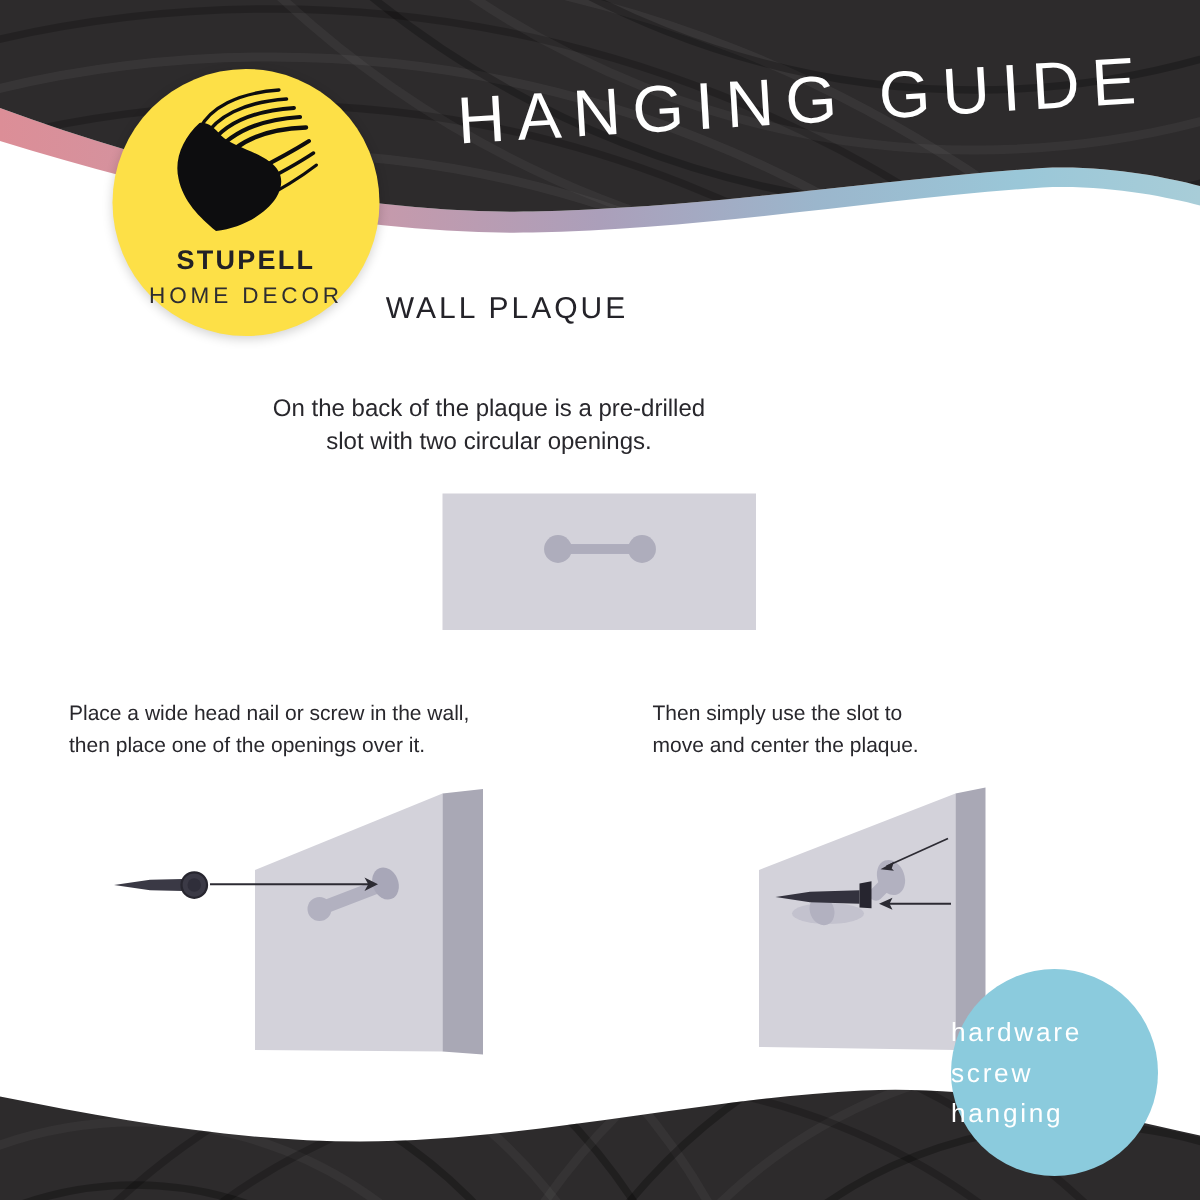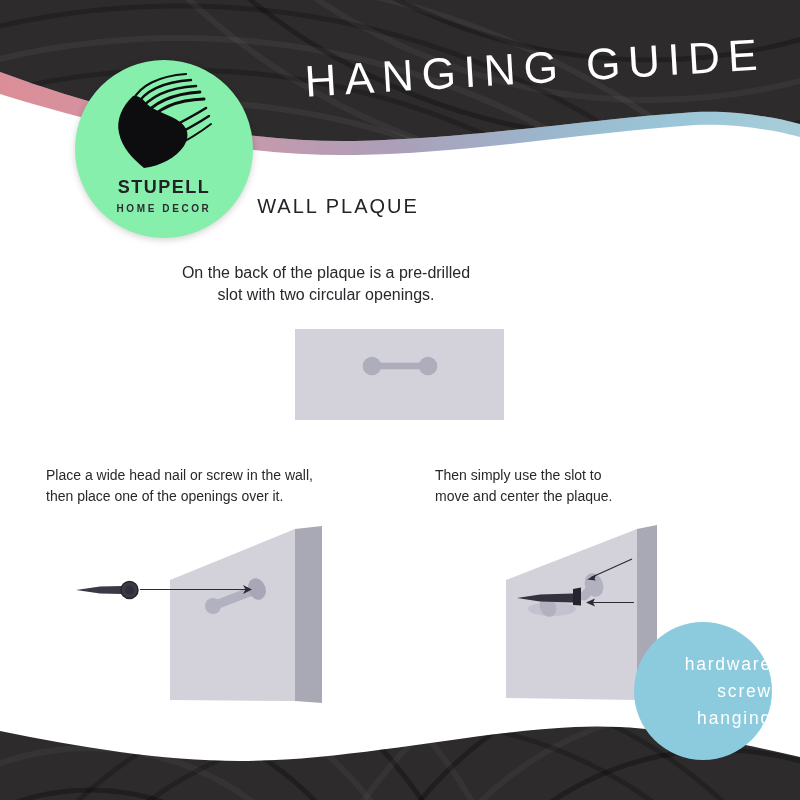--- a/index.html
+++ b/index.html
@@ -10,31 +10,31 @@
   svg{display:block;}
   
   .hdr-svg{position:absolute;top:0;left:0;}
   .page-title{
     position:absolute;left:295px;top:40px;width:480px;height:56px;line-height:56px;
     text-align:center;color:#ffffff;font-size:44px;font-weight:400;letter-spacing:8px;
     transform:rotate(-3.4deg);transform-origin:50% 50%;white-space:nowrap;
   }
   
   .logo{
-    position:absolute;left:75px;top:60px;width:178px;height:178px;border-radius:50%;
-    background:#86efac;box-shadow:0 2px 7px rgba(0,0,0,0.18);
+    position:absolute;left:75px;top:46px;width:178px;height:178px;border-radius:50%;
+    background:#fde047;box-shadow:0 2px 7px rgba(0,0,0,0.18);
   }
   .logo .s-icon{position:absolute;left:25px;top:6px;}
   .logo .brand{
     position:absolute;left:0;top:117px;width:178px;text-align:center;
     font-size:18px;font-weight:600;letter-spacing:1.5px;color:#222126;
   }
   .logo .brand-sub{
     position:absolute;left:0;top:143px;width:178px;text-align:center;
-    font-size:10px;font-weight:700;letter-spacing:2.6px;color:#2e2d31;
+    font-size:15px;font-weight:400;letter-spacing:2.6px;color:#2e2d31;
   }
   
   .section-heading{
     position:absolute;left:0;top:195px;width:676px;text-align:center;
     font-size:20px;font-weight:500;letter-spacing:2px;color:#242329;
   }
   .intro{
     position:absolute;left:0;top:262px;width:652px;text-align:center;
     font-size:16px;line-height:21.5px;font-weight:400;color:#28272c;
   }
@@ -44,22 +44,22 @@
   .step-text.left{left:46px;width:360px;}
   .step-text.right{left:435px;width:300px;}
   
   .plaque-back{
     position:absolute;left:295px;top:329px;width:209px;height:91px;background:#d3d2da;
   }
   
   .figs{position:absolute;left:0;top:0;pointer-events:none;}
   
   .badge{
-    position:absolute;left:634px;top:622px;width:138px;height:138px;border-radius:50%;
-    background:#8bcbdd;text-align:right;color:#ffffff;
+    position:absolute;left:634px;top:646px;width:138px;height:138px;border-radius:50%;
+    background:#8bcbdd;text-align:left;color:#ffffff;
   }
   .badge .b-line{font-size:17.5px;line-height:27px;letter-spacing:1.8px;font-weight:400;}
   .badge .b-wrap{padding-top:29px;}
 </style>
 </head>
 <body>
 
 <div class="canvas">
 
   <svg class="hdr-svg" width="800" height="170" viewBox="0 0 800 170" aria-hidden="true">

